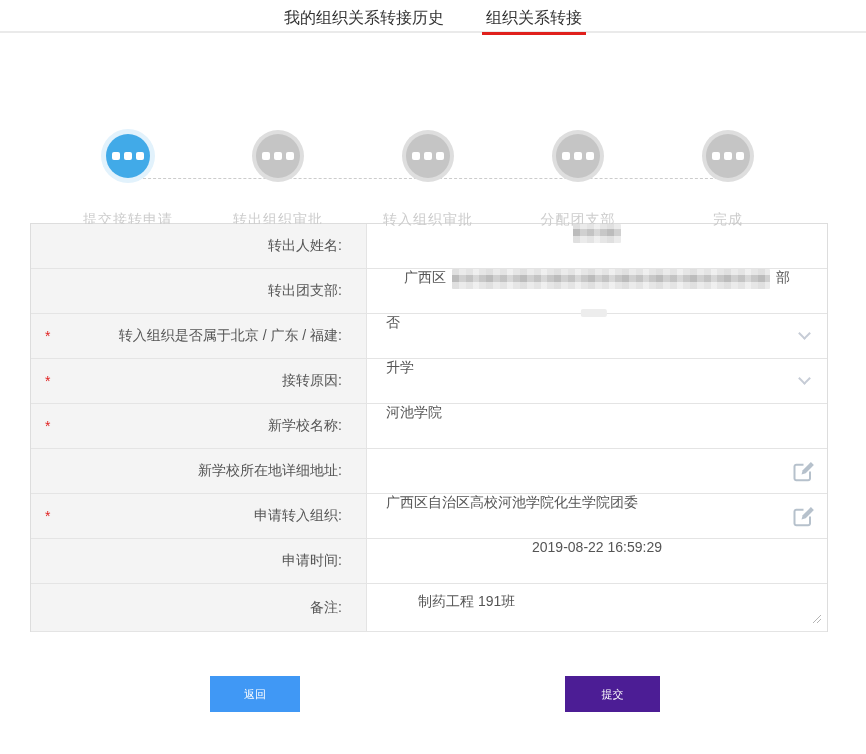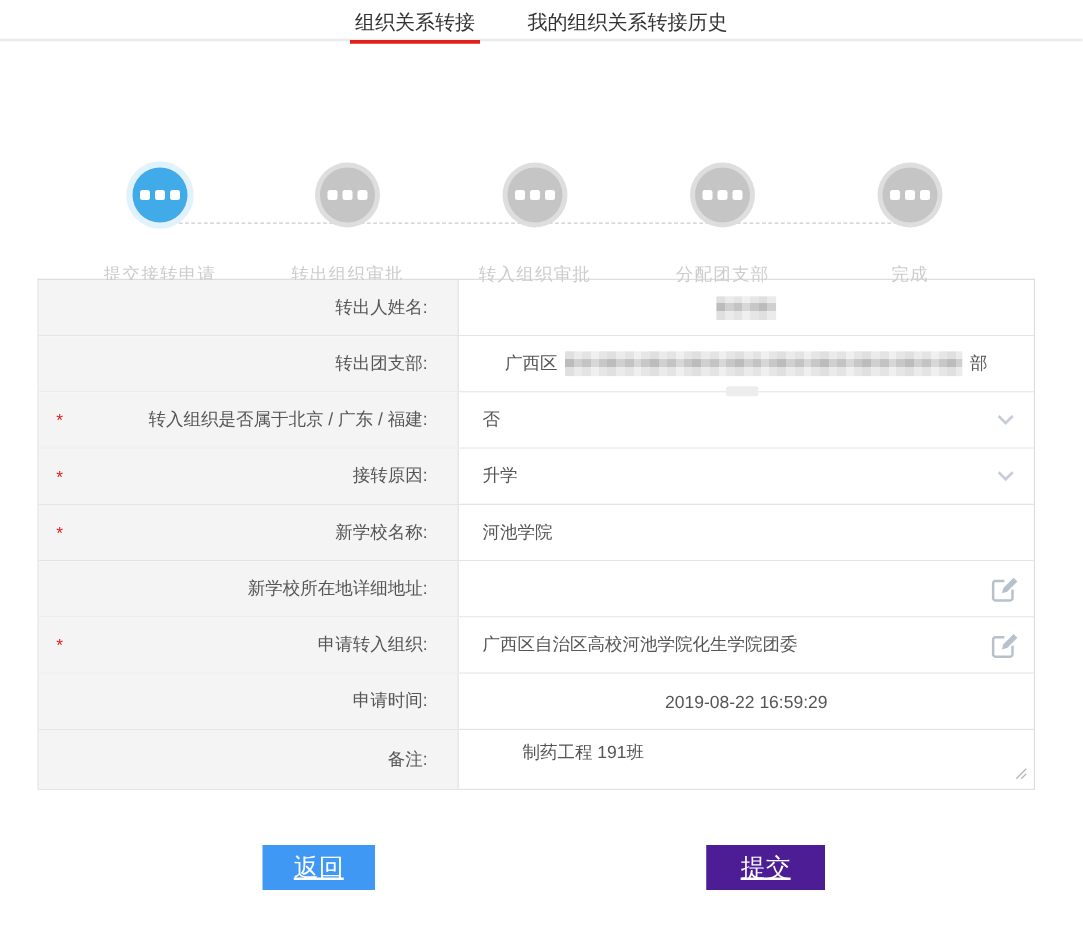--- a/index.html
+++ b/index.html
@@ -64,21 +64,21 @@
     border-right:1px solid #e4e4e4;
     display:flex; align-items:center; justify-content:flex-end;
     padding-right:24px; font-size:14px; color:#555;text-align:center;
   }
   .req {
     position:absolute; left:14px; top:50%; transform:translateY(-50%);
     color:#e02020; font-size:14px;
   }
   .fcell-value {
     position:relative; flex:1;
-    display:flex; align-items:center;
+    display:flex; align-items:flex-start;
     padding:0 40px 0 19px; font-size:14px; color:#555;
   }
   .fcell-value.center { justify-content:center; padding-right:19px; }
   .fcell-value.top { align-items:flex-start; padding-top:9px; }
 
   .mosaic {
     background-image:
       repeating-linear-gradient(0deg, rgba(255,255,255,.45) 0 7px, rgba(0,0,0,0.05) 7px 14px),
       repeating-linear-gradient(90deg, #c6c6c6 0 7px, #dbdbdb 7px 14px, #cecece 14px 21px, #e3e3e3 21px 27px, #d2d2d2 27px 34px);
     border-radius:1px;
@@ -100,38 +100,37 @@
     position:absolute; right:8px; top:50%; transform:translateY(-50%);
     width:30px; height:26px; display:flex; align-items:center; justify-content:center;
     cursor:pointer; background:none; border:none;
   }
   .resize-handle { position:absolute; right:5px; bottom:4px; cursor:nwse-resize; }
 
   
   .actions { position:relative; height:36px; margin:44px 38px 0 30px; }
   .btn {
     position:absolute; top:0; height:36px; border:none; border-radius:0;
-    color:#fff; font-size:20px; cursor:pointer;
+    color:#fff; font-size:11px; cursor:pointer;
     font-family:"Liberation Sans","DejaVu Sans",sans-serif;
-    text-decoration:underline;
   }
   .btn-back   { left:180px; width:90px; background:#4098f5; }
   .btn-submit { left:535px; width:95px; background:#4c1d95; }
 </style>
 </head>
 <body>
 
 <header class="tabbar">
+  <div class="tab">
+    <span>我的组织关系转接历史</span>
+
+  </div>
   <div class="tab active">
     <span>组织关系转接</span>
     <div class="underline"></div>
-  </div>
-  <div class="tab">
-    <span>我的组织关系转接历史</span>
-
   </div>
 </header>
 
 <section class="stepper">
   <div class="step-track"></div>
   <div class="steps">
     <div class="step active">
       <div class="step-circle">
         <span class="dot"></span>
           <span class="dot"></span>

